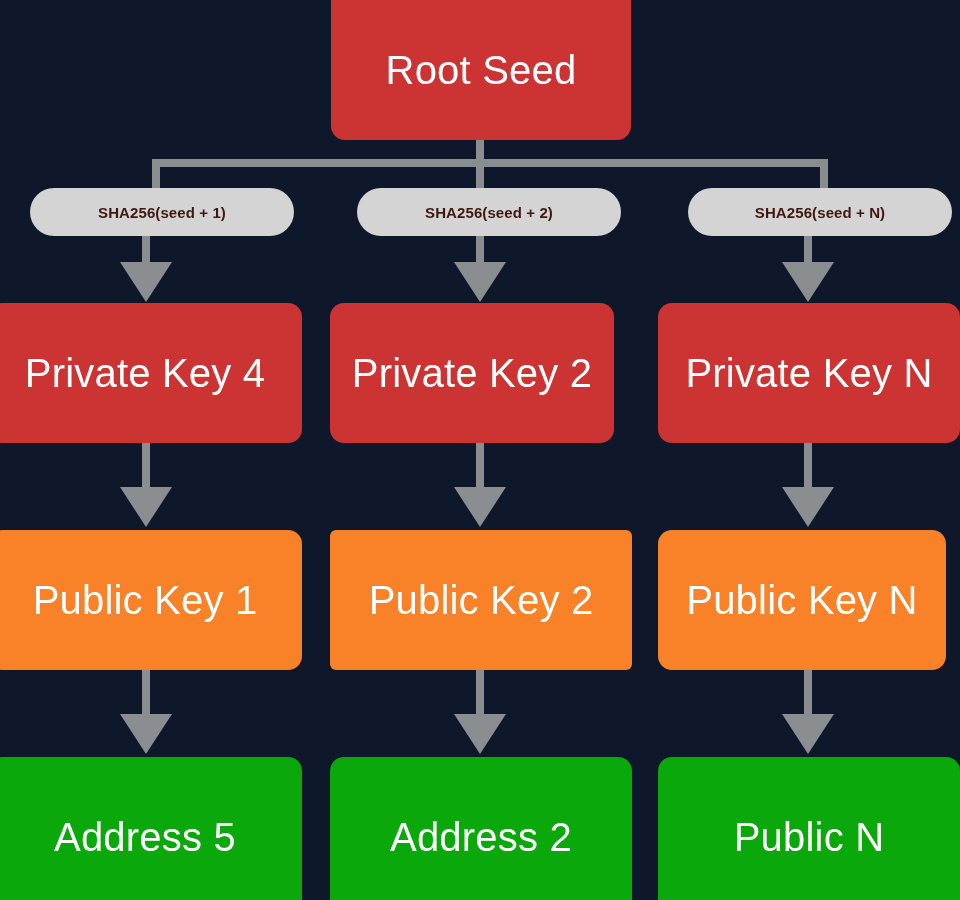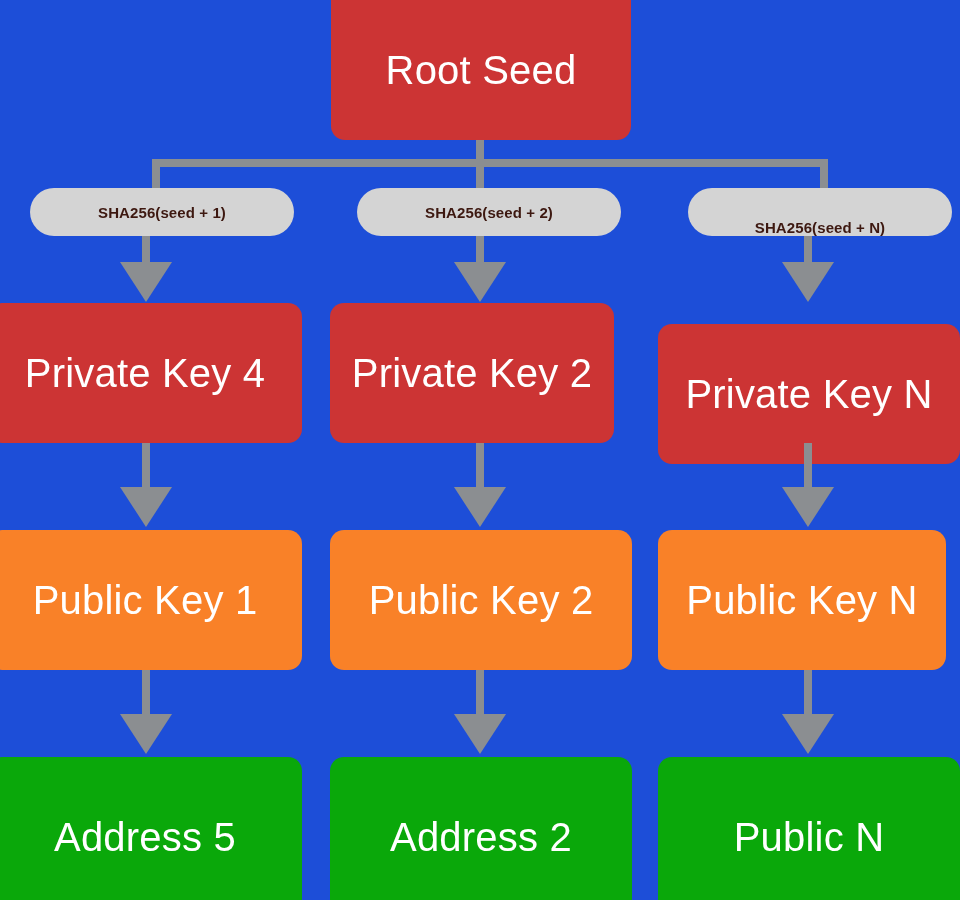--- a/index.html
+++ b/index.html
@@ -9,21 +9,21 @@
   body {
     width: 960px;
     height: 900px;
     overflow: hidden;
     font-family: "Liberation Sans", sans-serif;
   }
   #diagram {
     position: relative;
     width: 960px;
     height: 900px;
-    background: #1d4ed8;
+    background: #0f172a;
     overflow: hidden;
   }
 
   
   .node {
     position: absolute;
     box-sizing: border-box;
     border-radius: 14px;
     display: flex;
     align-items: center;
@@ -134,38 +134,38 @@
   <div class="vline" style="left:476px; top:236px; height:30px;"></div>
   <div class="arrow" style="left:454px; top:262px;"></div>
 
   <div class="node red" style="left:330px; top:303px; width:284px; height:140px;">
     <span class="node-label">Private Key 2</span>
   </div>
 
   <div class="vline" style="left:476px; top:443px; height:46px;"></div>
   <div class="arrow" style="left:454px; top:487px;"></div>
 
-  <div class="node orange" style="left:330px; top:530px; width:302px; height:140px;">
+  <div class="node orange" style="left:330px; top:530px; width:302px; height:140px;border-radius:6px;">
     <span class="node-label">Public Key 2</span>
   </div>
 
   <div class="vline" style="left:476px; top:670px; height:46px;"></div>
   <div class="arrow" style="left:454px; top:714px;"></div>
 
   <div class="node green" style="left:330px; top:757px; width:302px; height:160px;">
     <span class="node-label">Address 2</span>
   </div>
 
-  <div class="pill" style="left:688px; top:188px; width:264px;align-items:flex-end;">
+  <div class="pill" style="left:688px; top:188px; width:264px;">
     <span>SHA256(seed + N)</span>
   </div>
   <div class="vline" style="left:804px; top:236px; height:30px;"></div>
   <div class="arrow" style="left:782px; top:262px;"></div>
 
-  <div class="node red" style="left:658px; top:303px; width:302px; height:140px;margin-top:21px;">
+  <div class="node red" style="left:658px; top:303px; width:302px; height:140px;">
     <span class="node-label">Private Key N</span>
   </div>
 
   <div class="vline" style="left:804px; top:443px; height:46px;"></div>
   <div class="arrow" style="left:782px; top:487px;"></div>
 
   <div class="node orange" style="left:658px; top:530px; width:288px; height:140px;">
     <span class="node-label">Public Key N</span>
   </div>
 

